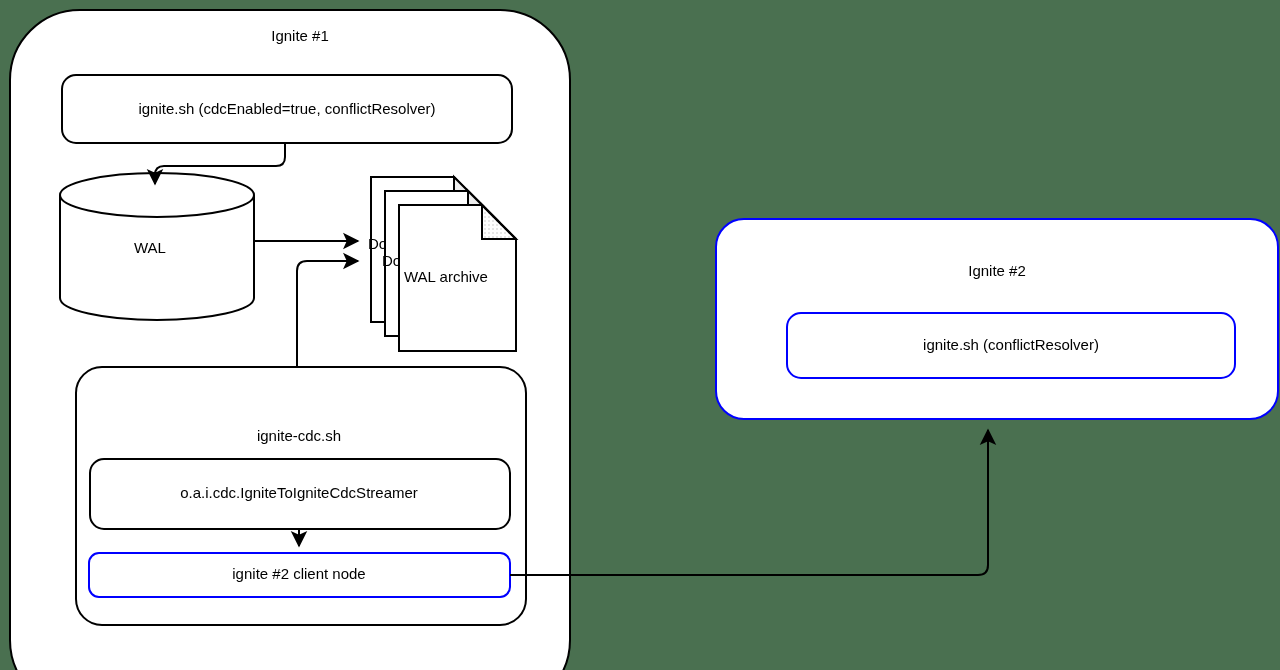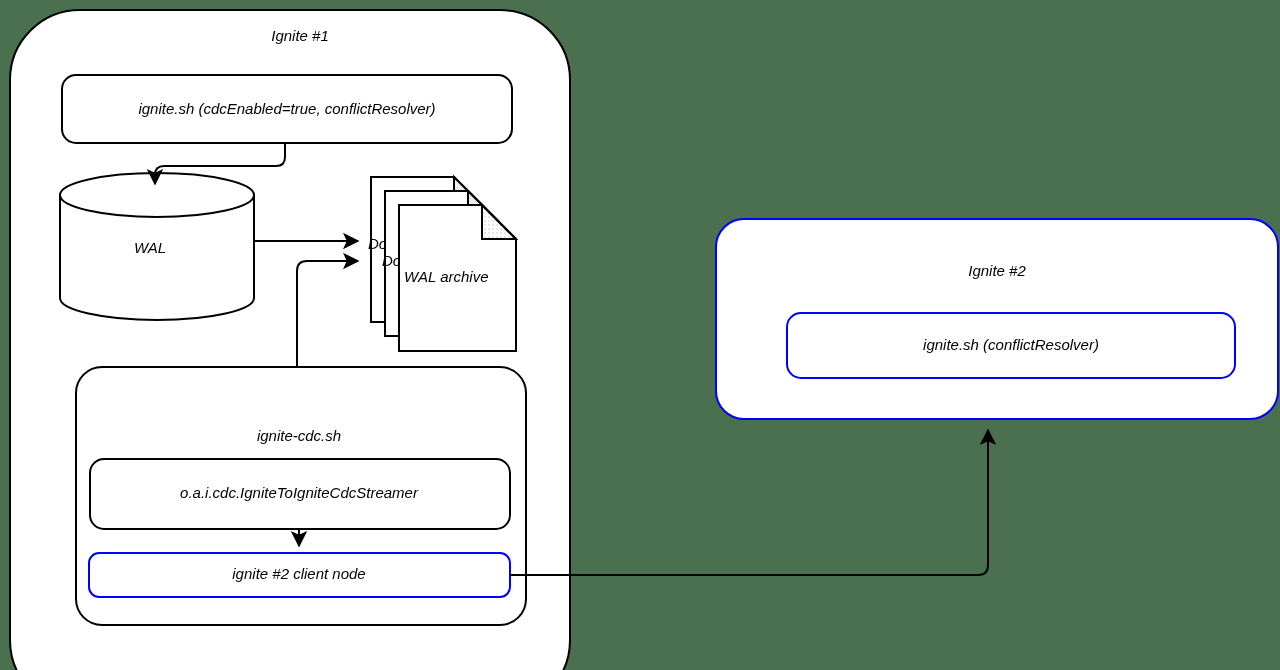--- a/index.html
+++ b/index.html
@@ -7,21 +7,20 @@
     padding: 0;
     background: #4a7050;
   }
   #canvas {
     position: relative;
     width: 1280px;
     height: 670px;
     background: #4a7050;
     overflow: hidden;
     font-family: "Liberation Sans", sans-serif;
-    font-style: italic;
   }
   #svg-layer {
     position: absolute;
     left: 0;
     top: 0;
     width: 1280px;
     height: 670px;
   }
   .dg-text {
     font-family: "Liberation Sans", sans-serif;

